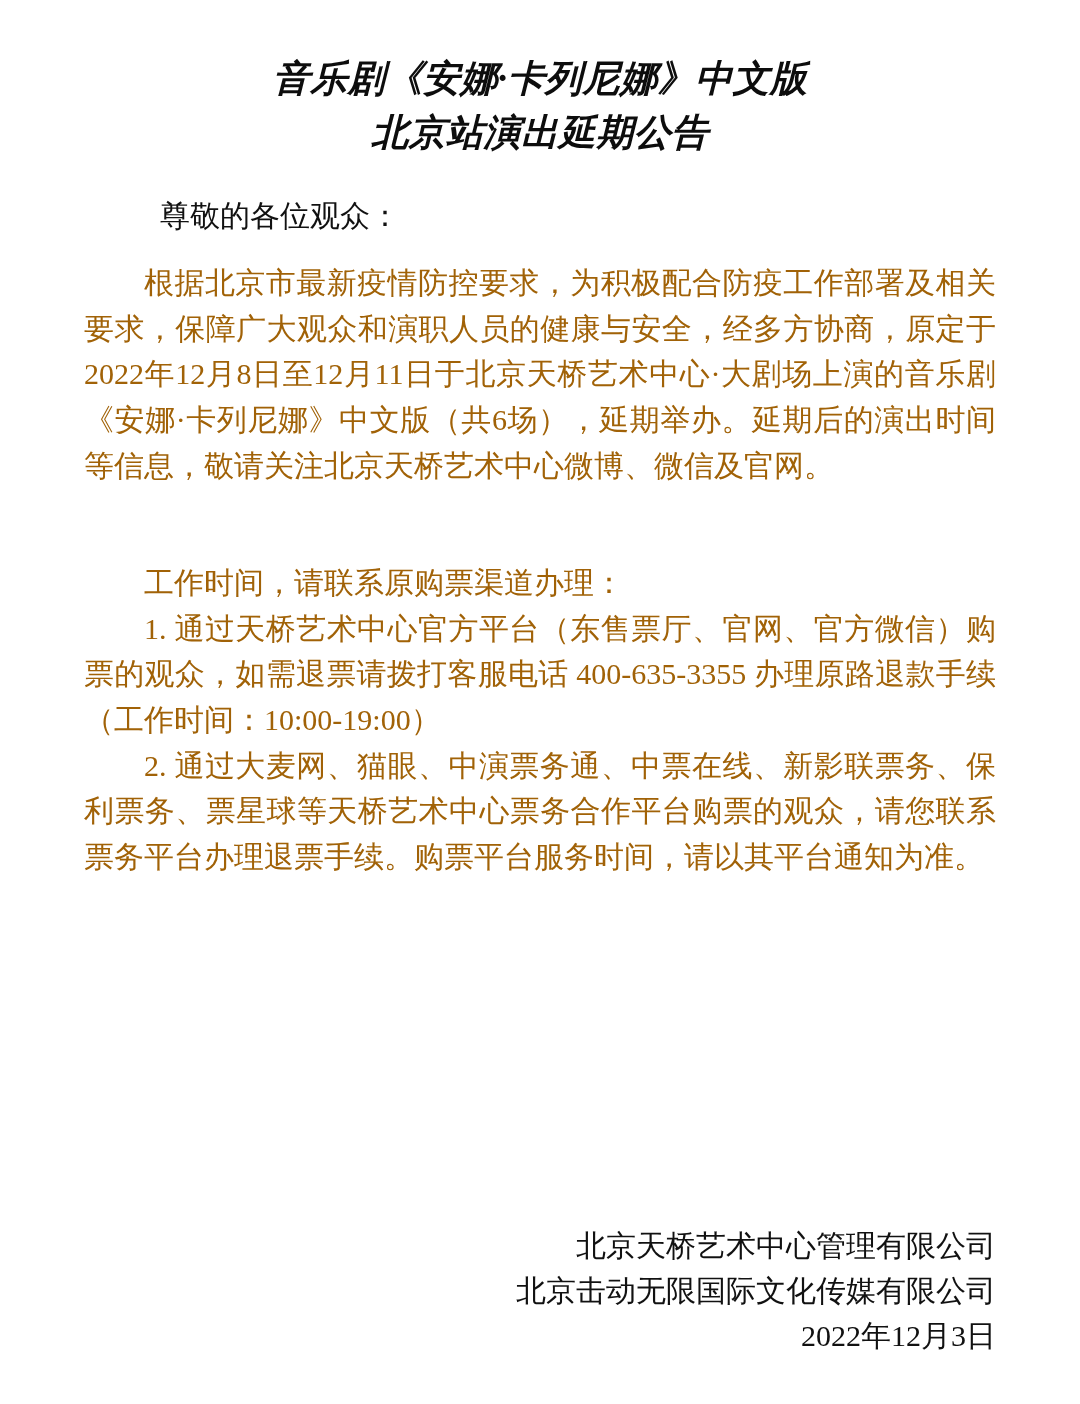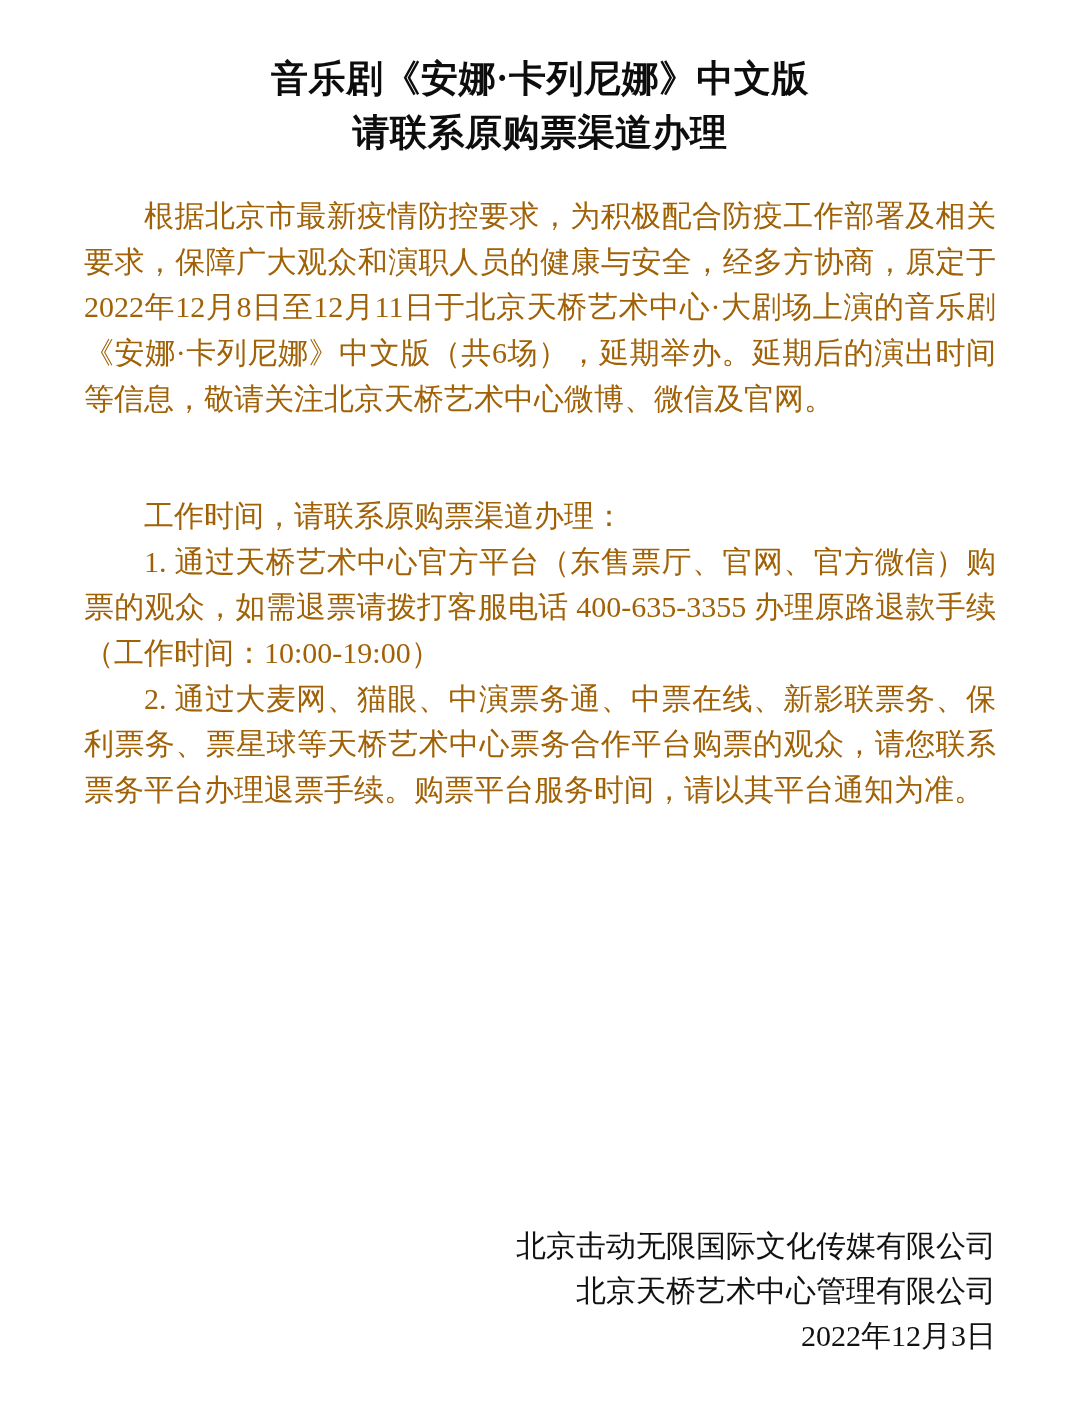--- a/index.html
+++ b/index.html
@@ -18,20 +18,21 @@
     width: 1080px;
     height: 1404px;
     box-sizing: border-box;
     padding: 44px 84px 30px 84px;
     position: relative;
   }
   .title-block {
     text-align: center;
     margin-top: 8px;
     margin-bottom: 34px;
+    font-style: italic;
   }
   .title-line {
     font-size: 37px;
     font-weight: bold;
     line-height: 1.45;
     letter-spacing: 0.5px;
     color: #0d0d0d;
   }
   .salutation {
     font-size: 30px;
@@ -67,34 +68,35 @@
   }
   .spacer-lg { height: 26px; }
 </style>
 </head>
 <body>
 
 <div class="page">
 
   <div class="title-block">
     <div class="title-line">音乐剧《安娜·卡列尼娜》中文版</div>
-    <div class="title-line">请联系原购票渠道办理</div>
+    <div class="title-line">北京站演出延期公告</div>
   </div>
 
+  <div class="salutation">尊敬的各位观众：</div>
 
   <p class="para indent">根据北京市最新疫情防控要求，为积极配合防疫工作部署及相关要求，保障广大观众和演职人员的健康与安全，经多方协商，原定于2022年12月8日至12月11日于北京天桥艺术中心·大剧场上演的音乐剧《安娜·卡列尼娜》中文版（共6场），延期举办。延期后的演出时间等信息，敬请关注北京天桥艺术中心微博、微信及官网。</p>
 
   <div class="spacer-lg"></div>
 
 
   <div class="spacer-lg"></div>
 
   <p class="para indent tight">工作时间，请联系原购票渠道办理：</p>
   <p class="para indent tight">1. 通过天桥艺术中心官方平台（东售票厅、官网、官方微信）购票的观众，如需退票请拨打客服电话 400-635-3355 办理原路退款手续（工作时间：10:00-19:00）</p>
   <p class="para indent tight">2. 通过大麦网、猫眼、中演票务通、中票在线、新影联票务、保利票务、票星球等天桥艺术中心票务合作平台购票的观众，请您联系票务平台办理退票手续。购票平台服务时间，请以其平台通知为准。</p>
 
   <div class="sign-block">
+    <div class="sign-line">北京天桥艺术中心管理有限公司</div>
     <div class="sign-line">北京击动无限国际文化传媒有限公司</div>
-    <div class="sign-line">北京天桥艺术中心管理有限公司</div>
     <div class="sign-line">2022年12月3日</div>
   </div>
 
 </div>
 
 </body></html>

